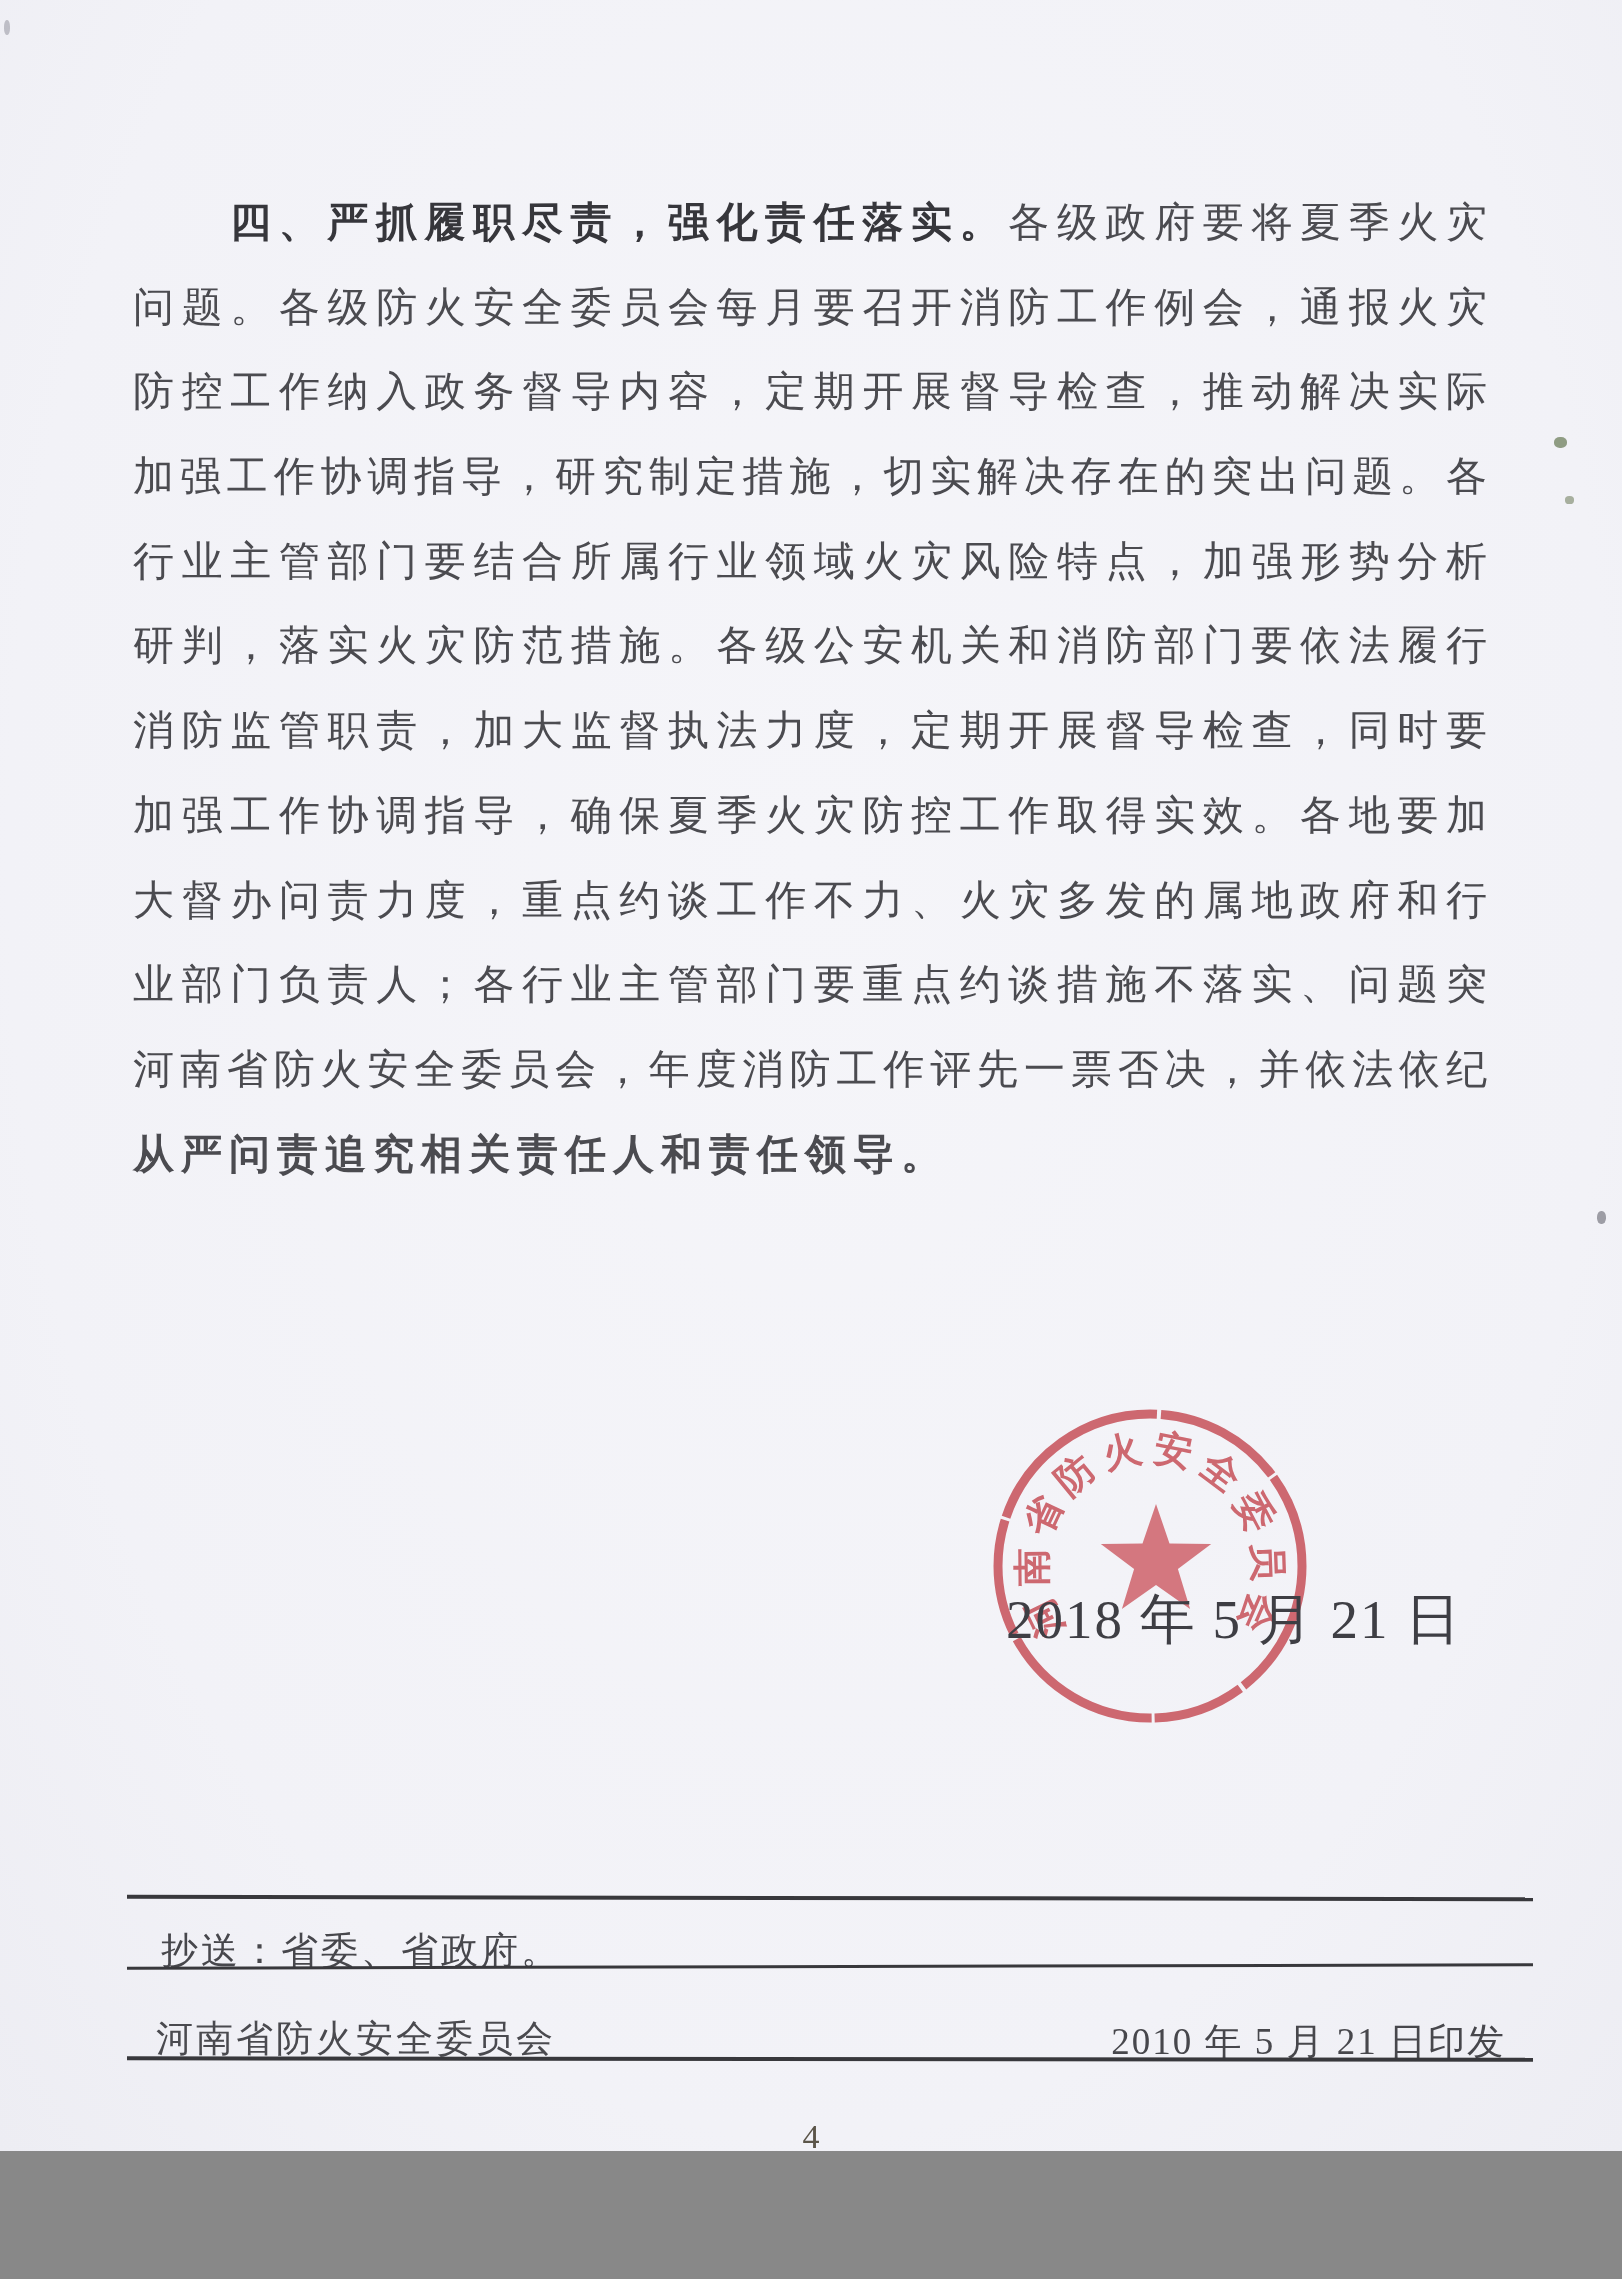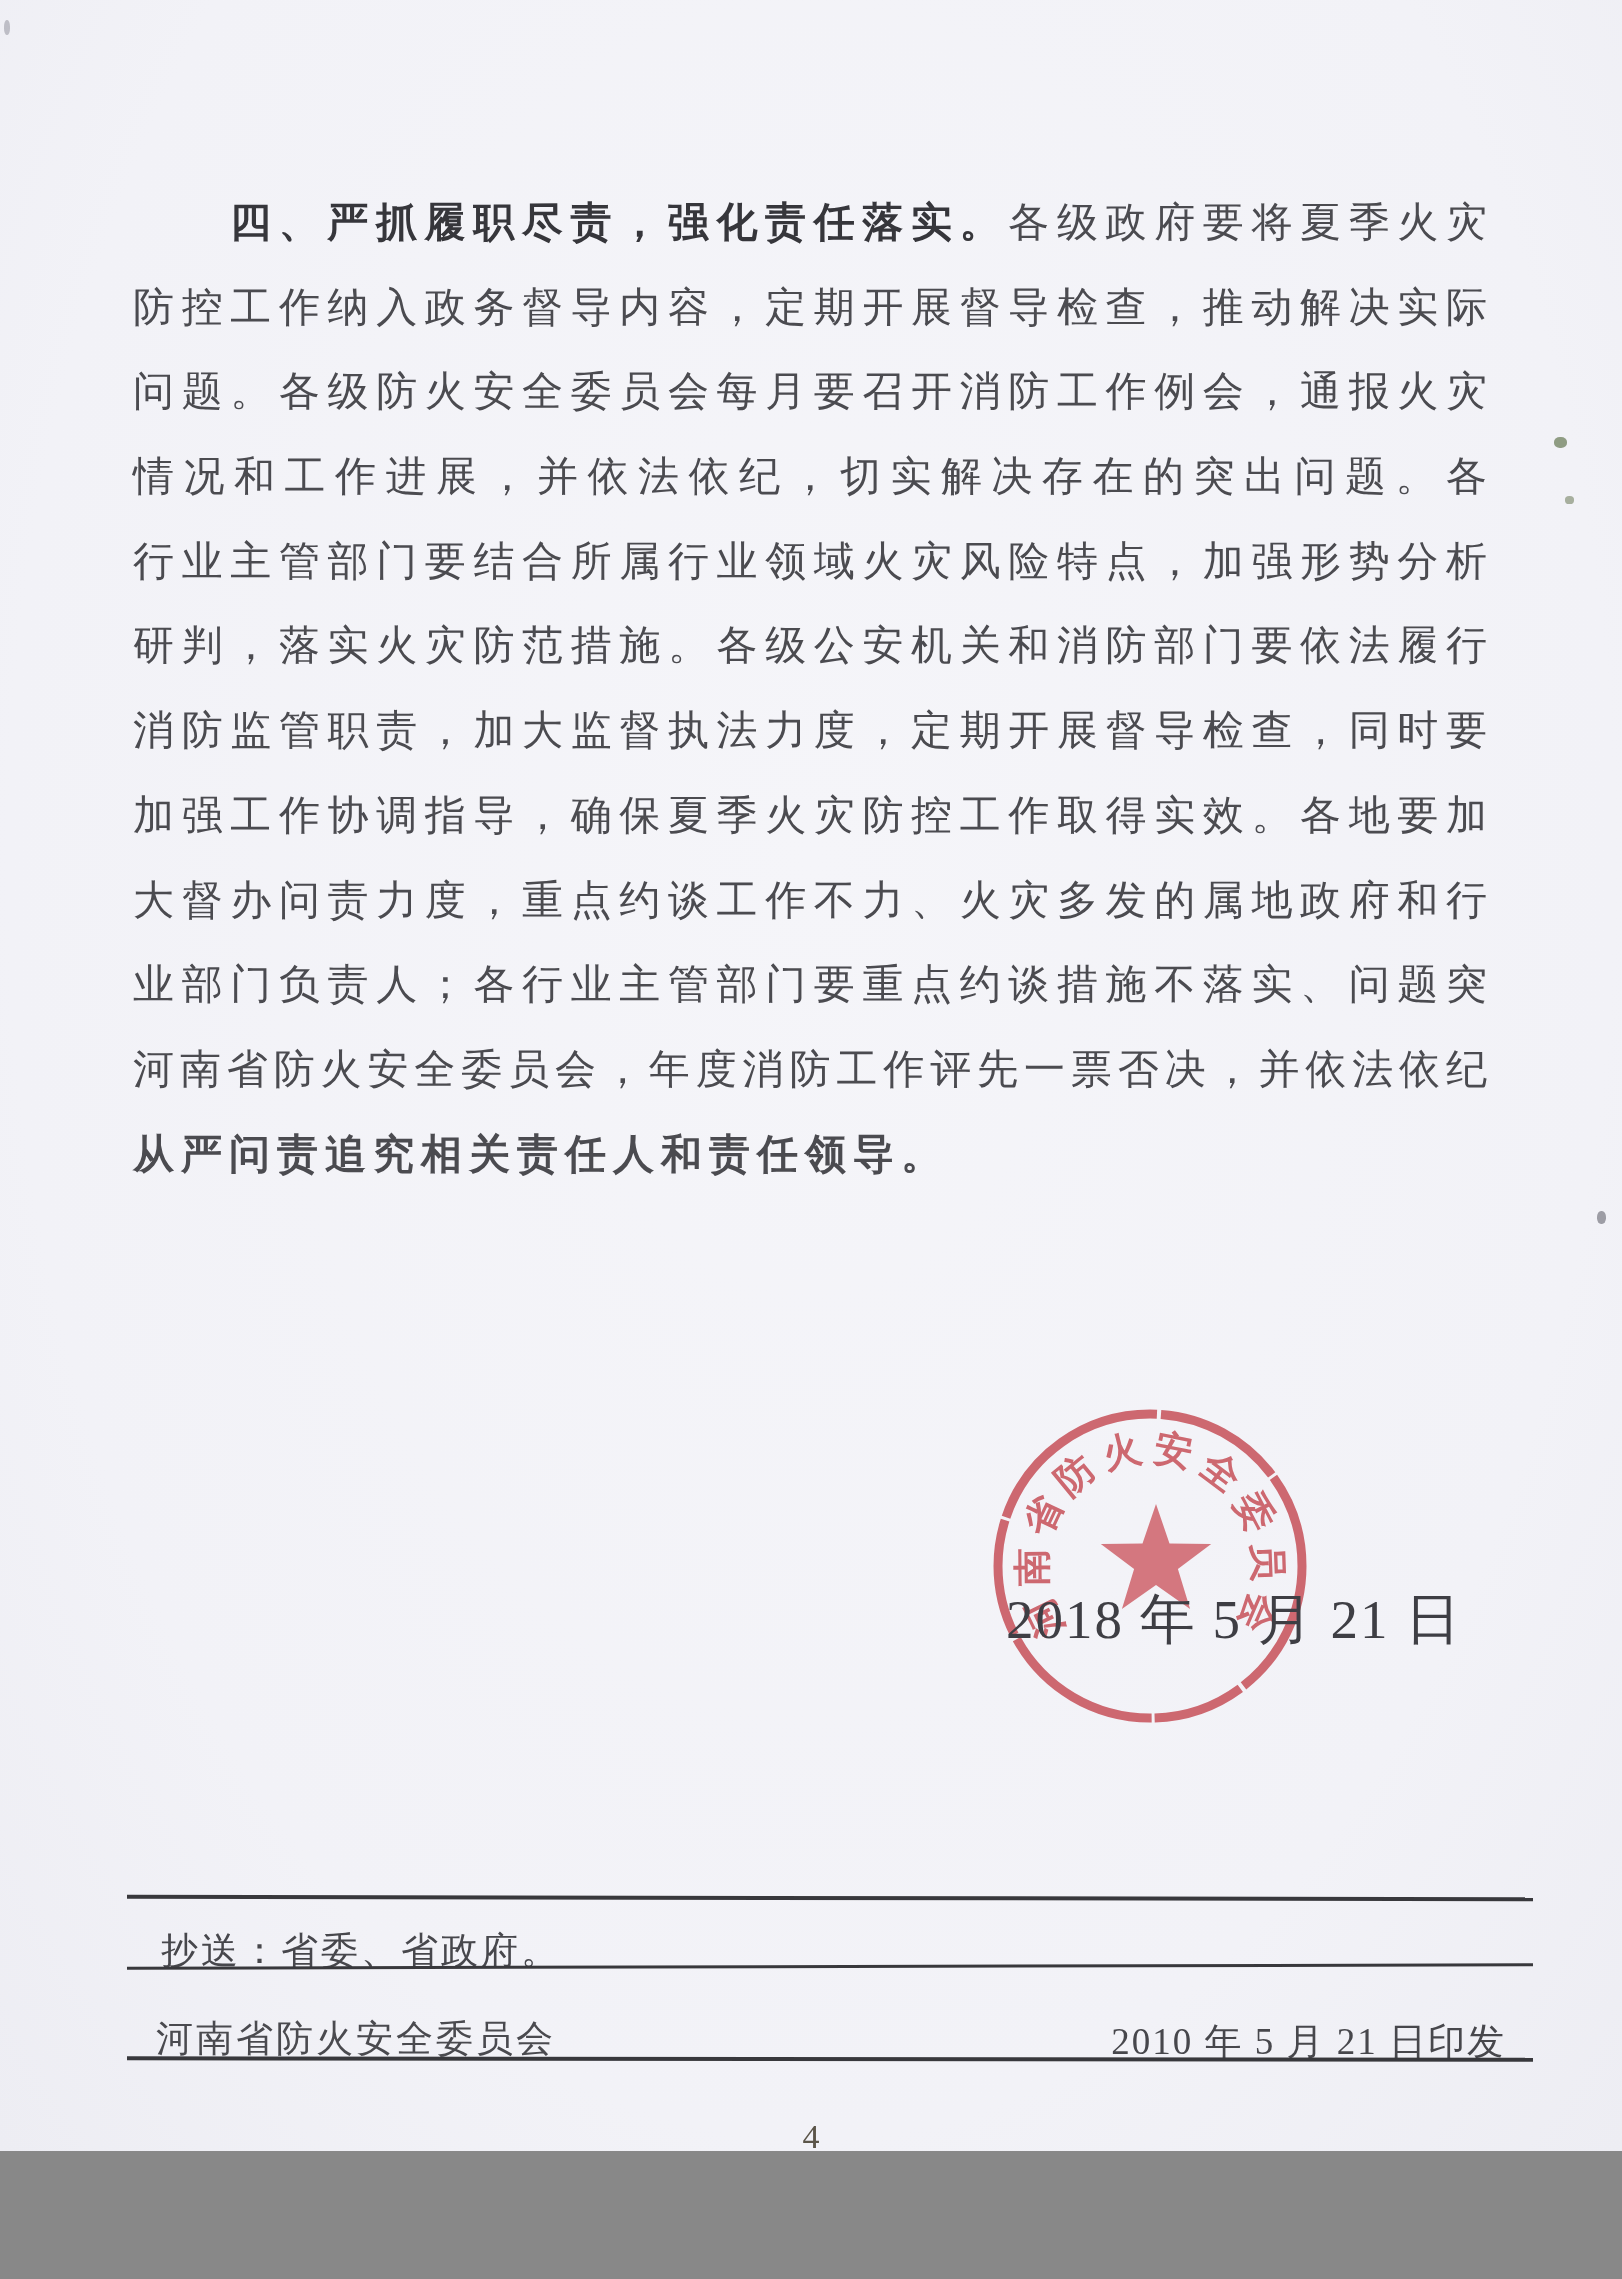--- a/index.html
+++ b/index.html
@@ -127,23 +127,23 @@
   .speck-3 { left: 1597px; top: 1211px; width: 9px; height: 13px; background: #585862; opacity: .55; }
   .speck-4 { left: 4px; top: 20px; width: 6px; height: 15px; background: #8b8b97; opacity: .5; }
 </style>
 </head>
 <body>
 
 <div class="page">
 
   <div class="body-text">
     <div class="line indent"><span class="bold">四、严抓履职尽责，强化责任落实。</span><span>各级政府要将夏季火灾</span></div>
+    <div class="line"><span>问题。各级防火安全委员会每月要召开消防工作例会，通报火灾</span></div>
     <div class="line"><span>防控工作纳入政务督导内容，定期开展督导检查，推动解决实际</span></div>
-    <div class="line"><span>问题。各级防火安全委员会每月要召开消防工作例会，通报火灾</span></div>
-    <div class="line"><span>情况和工作进展，并依法依纪，切实解决存在的突出问题。各</span></div>
+    <div class="line"><span>加强工作协调指导，研究制定措施，切实解决存在的突出问题。各</span></div>
     <div class="line"><span>行业主管部门要结合所属行业领域火灾风险特点，加强形势分析</span></div>
     <div class="line"><span>研判，落实火灾防范措施。各级公安机关和消防部门要依法履行</span></div>
     <div class="line"><span>消防监管职责，加大监督执法力度，定期开展督导检查，同时要</span></div>
     <div class="line"><span>加强工作协调指导，确保夏季火灾防控工作取得实效。各地要加</span></div>
     <div class="line"><span>大督办问责力度，重点约谈工作不力、火灾多发的属地政府和行</span></div>
     <div class="line"><span>业部门负责人；各行业主管部门要重点约谈措施不落实、问题突</span></div>
     <div class="line"><span>河南省防火安全委员会，年度消防工作评先一票否决，并依法依纪</span></div>
     <div class="line last"><span>从严问责追究相关责任人和责任领导。</span></div>
   </div>
 

